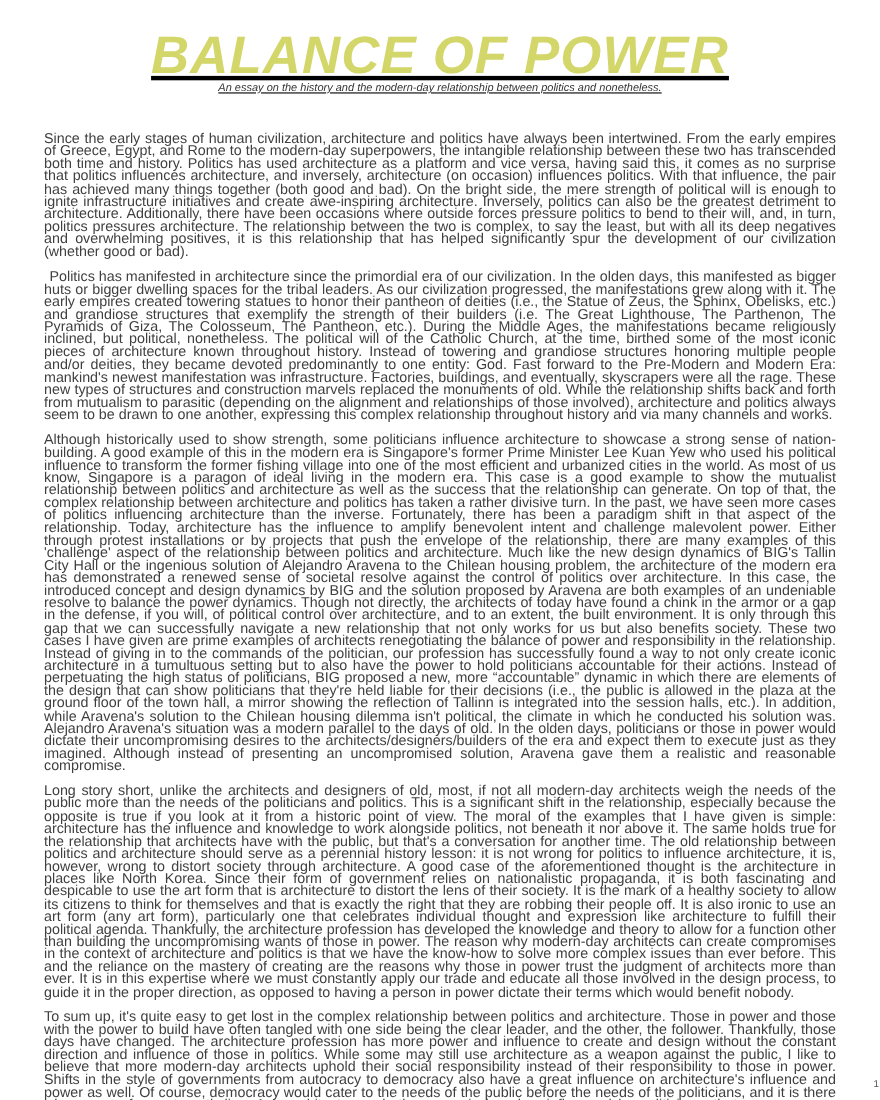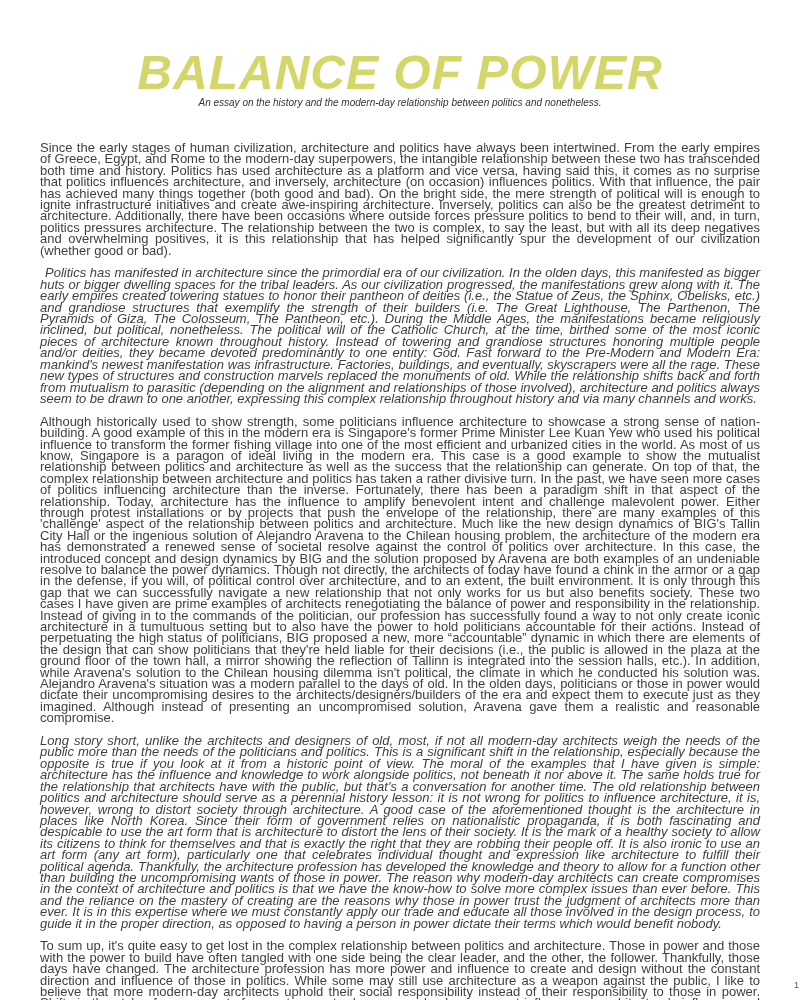--- a/index.html
+++ b/index.html
@@ -9,22 +9,23 @@
   }
   .page {
     position: relative;
     width: 800px;
     height: 1000px;
     background: #ffffff;
     overflow: hidden;
     font-family: "Liberation Sans", sans-serif;
   }
   .header {
-    padding-top: 50px;
+    padding-top: 28px;
     text-align: center;
+    text-decoration: underline;
   }
   .title {
     font-size: 48px;
     font-weight: bold;
     font-style: italic;
     letter-spacing: 1px;
     line-height: 46px;
     color: #d3d669; 
     margin: 0;
   }
@@ -38,21 +39,20 @@
     margin: 34px 40px 0 40px;
     text-align: justify;
     font-size: 13px;
     line-height: 11.4px;
     color: #3f3f3f;
   }
   .essay p {
     margin: 0 0 11.4px 0;
   }
   .essay p.italic {
-    font-style: italic;
   }
   .essay p.indent {
     text-indent: 5px;
   }
   .page-number {
     position: absolute;
     right: 1px;
     bottom: 10px;
     font-size: 9px;
     color: #555555;

